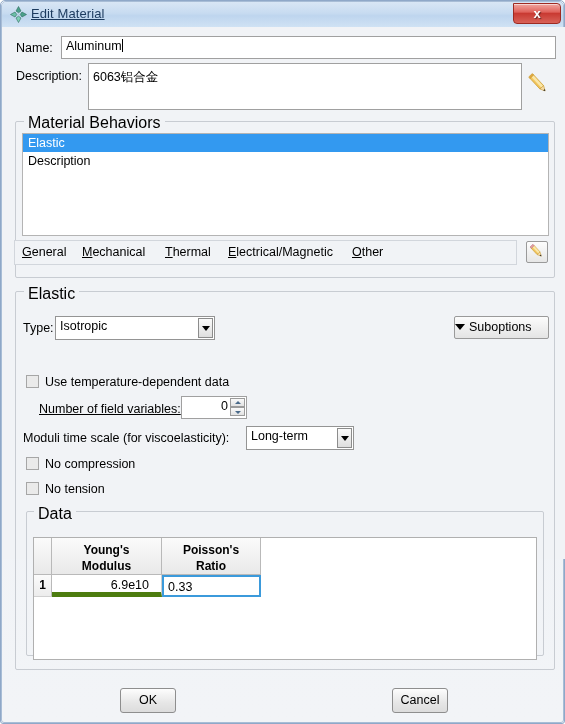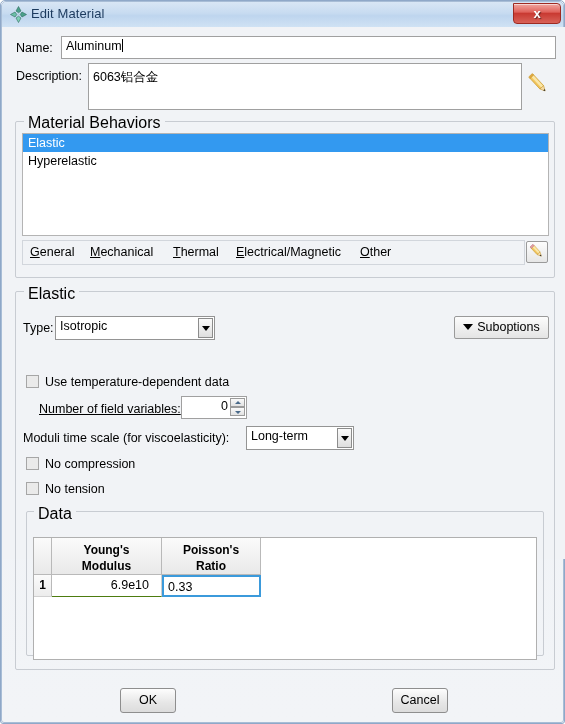--- a/index.html
+++ b/index.html
@@ -52,20 +52,21 @@
     left: 8px; top: 4px;
     width: 17px; height: 17px;
   }
   .title-text {
     position: absolute;
     left: 29px; top: 4px;
     font-size: 13px;
     color: #1c3a5e;
     letter-spacing: 0.1px;
     white-space: nowrap;
+    text-decoration: underline;
   }
   .close-btn {
     position: absolute;
     right: 2px; top: 1px;
     width: 48px; height: 21px;
     border-radius: 0 4px 4px 4px;
     background: linear-gradient(to bottom, #f0a6a0 0%, #e0635c 42%, #c93a32 50%, #d86258 100%);
     border: 1px solid #9d2a22;
     box-sizing: border-box;
     cursor: pointer;
@@ -284,21 +285,20 @@
 
   
   .subopt-btn {
     position: absolute;
     background: linear-gradient(to bottom,#fcfcfc,#e4e4e4);
     border: 1px solid #9a9a9a;
     border-radius: 2px;
     box-sizing: border-box;
     font-size: 12.5px;
     cursor: pointer;
-    text-align: center;
     white-space: nowrap;
   }
   .subopt-btn .tri {
     display: inline-block;
     border-left: 5px solid transparent;
     border-right: 5px solid transparent;
     border-top: 6px solid #000;
     vertical-align: 1px;
     margin-right: 4px;
   }
@@ -343,21 +343,21 @@
     text-align: center;
     line-height: 21px;
     cursor: pointer;
   }
   .cell {
     position: absolute;
     box-sizing: border-box;
     font-size: 12.5px;
     line-height: 21px;
     border-right: 1px solid #cfcfcf;
-    border-bottom: 1px solid #4d7c0f;
+    border-bottom: 5px solid #4d7c0f;
     background: #ffffff;
     cursor: text;
   }
   .cell.num { text-align: right; padding-right: 12px; }
   .cell.focused {
     border: 2px solid #3b9adb;
     text-align: left;
     padding-left: 4px;
   }
 
@@ -420,24 +420,24 @@
         <polygon points="11,18 16,18 13.5,23" fill="#f6dca8" stroke="#c89a30" stroke-width="0.6"></polygon>
         <polygon points="12.3,21.3 14.7,21.3 13.5,23" fill="#2b2b2b"></polygon>
       </g>
     </svg>
 
     <div class="groupbox" style="left:13px; top:94px; width:540px; height:157px;"></div>
     <div class="group-title" style="left:22px; top:87px;">Material Behaviors</div>
 
     <div class="listbox" style="left:20px; top:106px; width:527px; height:103px;">
       <div class="list-item selected">Elastic</div>
-      <div class="list-item">Hyperelastic</div>
-    </div>
-
-    <div class="menubar" style="left:20px; top:213px; width:503px; height:25px;">
+      <div class="list-item">Description</div>
+    </div>
+
+    <div class="menubar" style="left:12px; top:213px; width:503px; height:25px;">
       <div class="menu-item" style="left:7px;"><u>G</u><span>eneral</span></div>
       <div class="menu-item" style="left:67px;"><u>M</u><span>echanical</span></div>
       <div class="menu-item" style="left:150px;"><u>T</u><span>hermal</span></div>
       <div class="menu-item" style="left:213px;"><u>E</u><span>lectrical/Magnetic</span></div>
       <div class="menu-item" style="left:337px;"><u>O</u><span>ther</span></div>
     </div>
 
     <div class="pencil-btn" style="left:524px; top:214px;">
       <svg viewBox="0 0 20 20" style="width:100%;height:100%;">
         <g transform="rotate(-43 10 10)">

